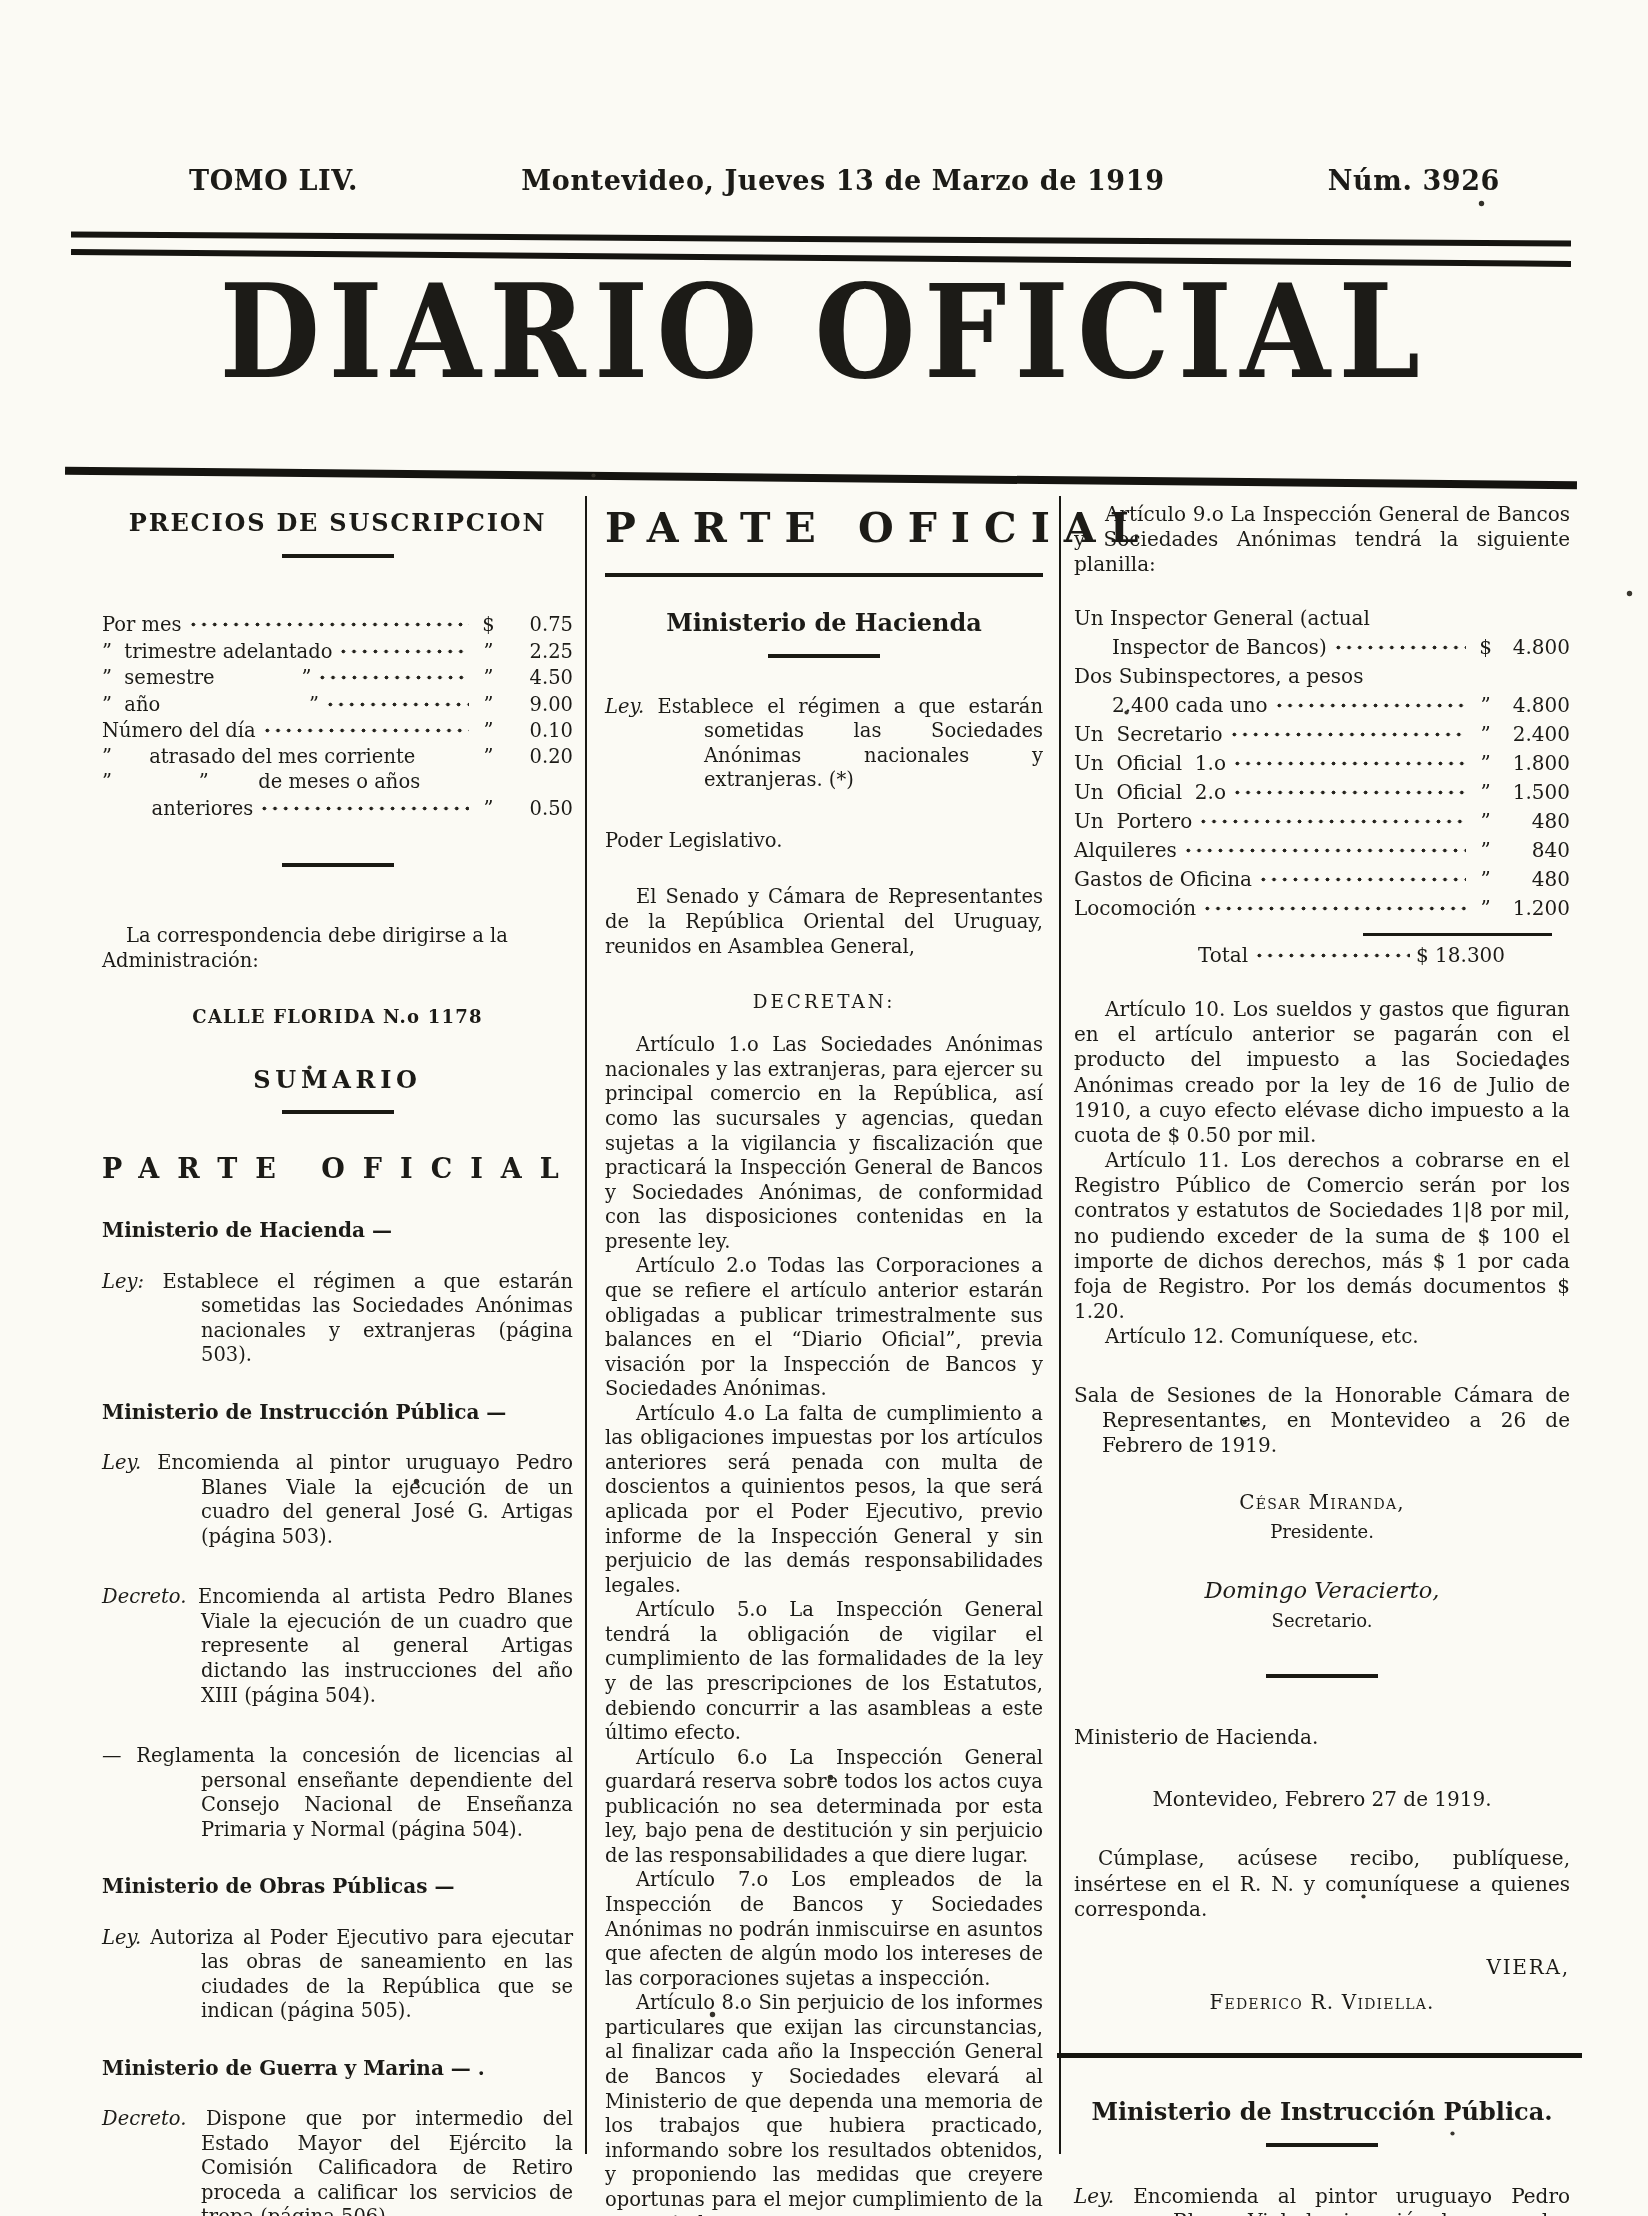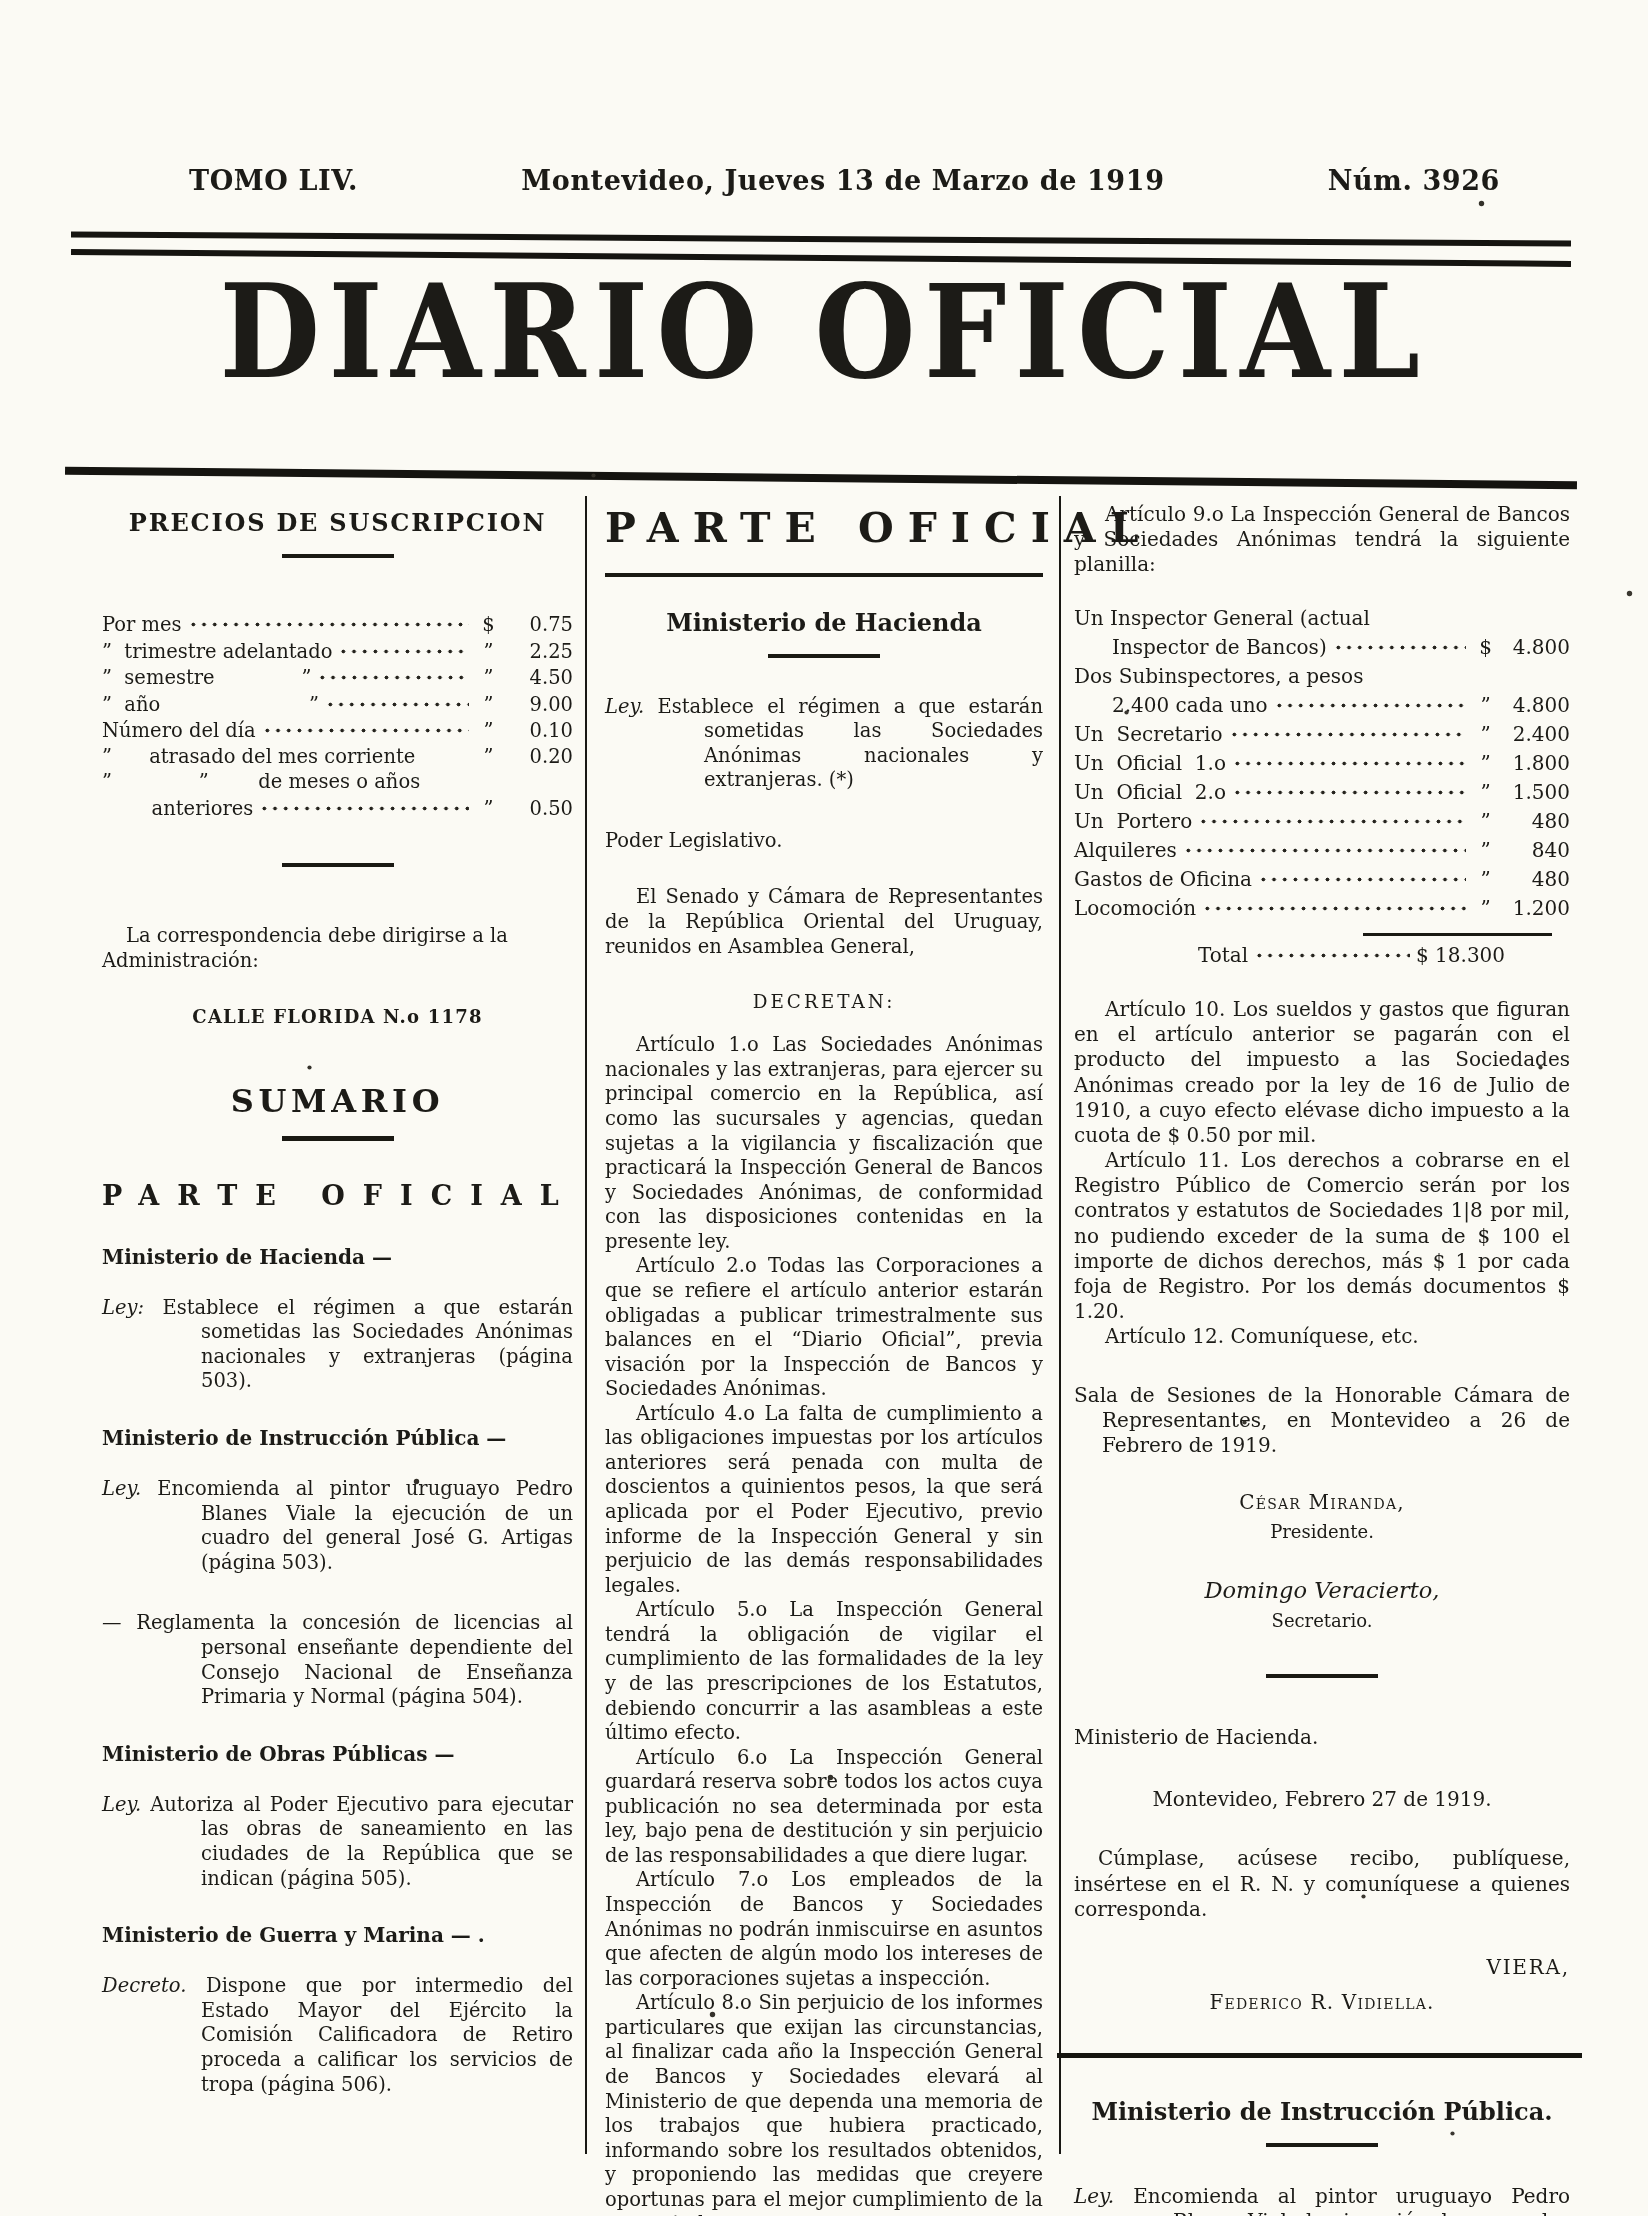--- a/index.html
+++ b/index.html
@@ -41,21 +41,21 @@
   .col-left{left:102px;width:471px;}
   .col-mid{left:605px;width:438px;}
   .col-right{left:1074px;width:496px;font-size:20px;}
   p{margin:0;}
   .just{text-align:justify;}
   .ind p, p.ind{text-indent:31px;}
   
   .h-center{text-align:center;font-weight:bold;}
   .shortrule{width:112px;height:4.1px;background:#1a1913;margin:15.4px auto 0;}
   .prices-title{font-size:24px;letter-spacing:1.8px;margin-top:6px;}
-  .sumario-title{font-size:32px;letter-spacing:4.7px;margin-top:52px;}
+  .sumario-title{font-size:24px;letter-spacing:4.7px;margin-top:36px;}
   .parteof-sum{font-size:27px;letter-spacing:18px;margin-top:38px;white-space:nowrap;}
   .min-h{font-weight:bold;font-size:20px;margin-top:32px;}
   .calle{font-size:18px;letter-spacing:1.2px;margin-top:33px;}
   
   .rowline{display:flex;align-items:baseline;white-space:pre-wrap;}
   .rowline .lbl{flex:0 1 auto;}
   .rowline .dots{
     flex:1 1 12px;height:1em;margin:0 6px;
     background-image:radial-gradient(circle,#25231d 1.8px,transparent 2.1px);
     background-size:10.7px 7px;background-repeat:repeat-x;background-position:left 78%;
@@ -165,20 +165,21 @@
     <p class="h-center sumario-title">SUMARIO</p>
     <div class="shortrule"></div>
 
     <p class="h-center parteof-sum">PARTE OFICIAL</p>
 
     <p class="min-h">Ministerio de Hacienda —</p>
     <p class="entry"><span class="term">Ley:</span> <span>Establece el régimen a que estarán sometidas las Sociedades Anónimas nacionales y extranjeras (página 503).</span></p>
 
     <p class="min-h">Ministerio de Instrucción Pública —</p>
     <p class="entry"><span class="term">Ley.</span> <span>Encomienda al pintor uruguayo Pedro Blanes Viale la ejecución de un cuadro del general José G. Artigas (página 503).</span></p>
+    <p class="entry" style="margin-top:36px"><span class="term">Decreto.</span> <span>Encomienda al artista Pedro Blanes Viale la ejecución de un cuadro que represente al general Artigas dictando las instrucciones del año XIII (página 504).</span></p>
     <p class="entry" style="margin-top:36px"><span class="term">—</span> <span>Reglamenta la concesión de licencias al personal enseñante dependiente del Consejo Nacional de Enseñanza Primaria y Normal (página 504).</span></p>
 
     <p class="min-h">Ministerio de Obras Públicas —</p>
     <p class="entry"><span class="term">Ley.</span> <span>Autoriza al Poder Ejecutivo para ejecutar las obras de saneamiento en las ciudades de la República que se indican (página 505).</span></p>
 
     <p class="min-h">Ministerio de Guerra y Marina — .</p>
     <p class="entry"><span class="term">Decreto.</span> <span>Dispone que por intermedio del Estado Mayor del Ejército la Comisión Calificadora de Retiro proceda a calificar los servicios de tropa (página 506).</span></p>
 
   </div>
 

